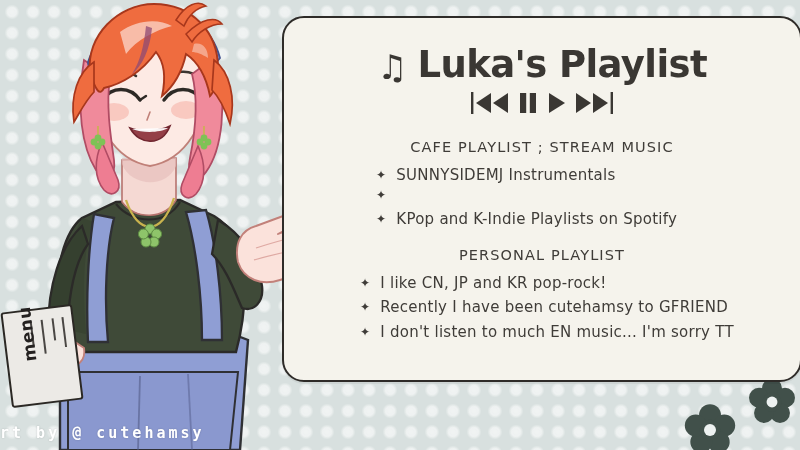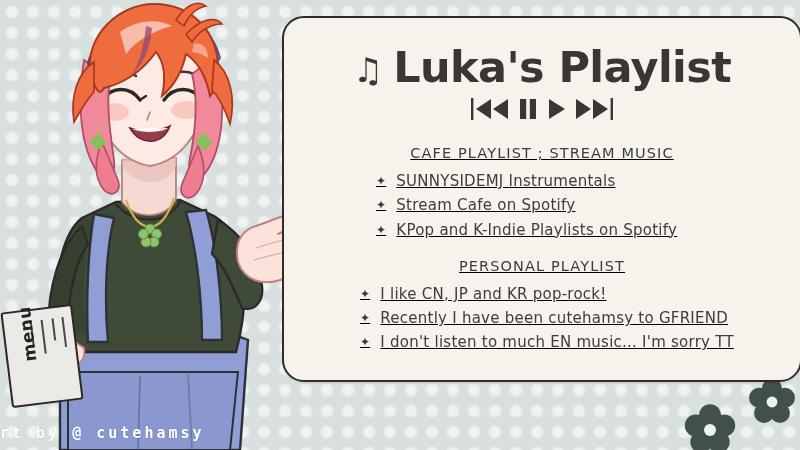--- a/index.html
+++ b/index.html
@@ -97,21 +97,21 @@
   }
   .note-icon {
     font-size: 34px;
     color: #3a3733;
     line-height: 1;
     position: relative;
     top: 2px;
   }
   .title-text {
     font-family: "DejaVu Sans", sans-serif;
-    font-size: 43px;
+    font-size: 37px;
     font-weight: 700;
     color: #3a3733;
     letter-spacing: -0.6px;
     line-height: 1;
   }
 
   
   .controls {
     margin-top: 8px;
     display: flex;
@@ -124,21 +124,20 @@
     line-height: 1;
   }
   .ctrl svg { display: block; }
 
   
   .section {
     width: 100%;
     display: flex;
     flex-direction: column;
     align-items: center;
-    text-decoration: underline;
   }
   .section.first { margin-top: 24px; }
   .section.second { margin-top: 16px; }
 
   .section-heading {
     font-family: "DejaVu Sans", sans-serif;
     font-size: 14.5px;
     color: #3f3c38;
     letter-spacing: 1.1px;
     margin-bottom: 8px;
@@ -428,21 +427,20 @@
 
       <div class="section first">
         <div class="section-heading">CAFE PLAYLIST ; STREAM MUSIC</div>
         <ul class="bullet-list">
           <li class="bullet-item">
             <span class="spark">✦</span>
             <span>SUNNYSIDEMJ Instrumentals</span>
           </li>
           <li class="bullet-item">
             <span class="spark">✦</span>
-            <span>Stream Cafe on Spotify</span>
           </li>
           <li class="bullet-item">
             <span class="spark">✦</span>
             <span>KPop and K-Indie Playlists on Spotify</span>
           </li>
         </ul>
       </div>
 
       <div class="section second">
         <div class="section-heading">PERSONAL PLAYLIST</div>

